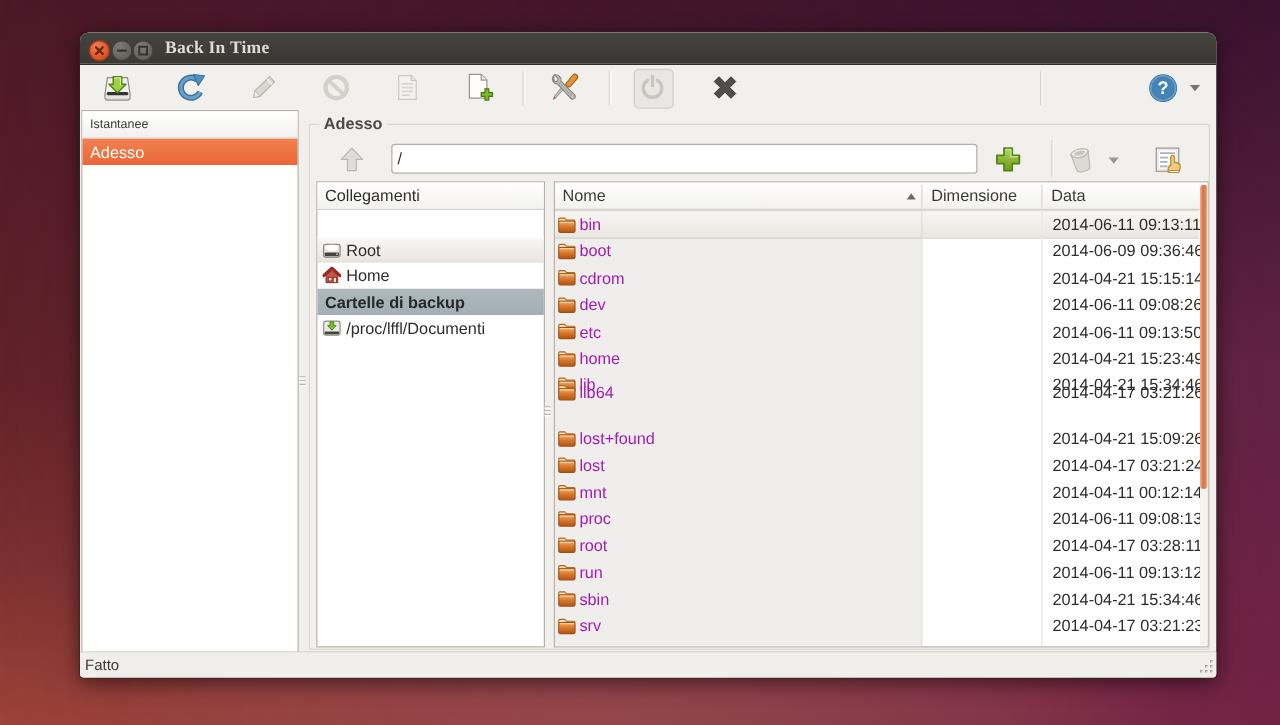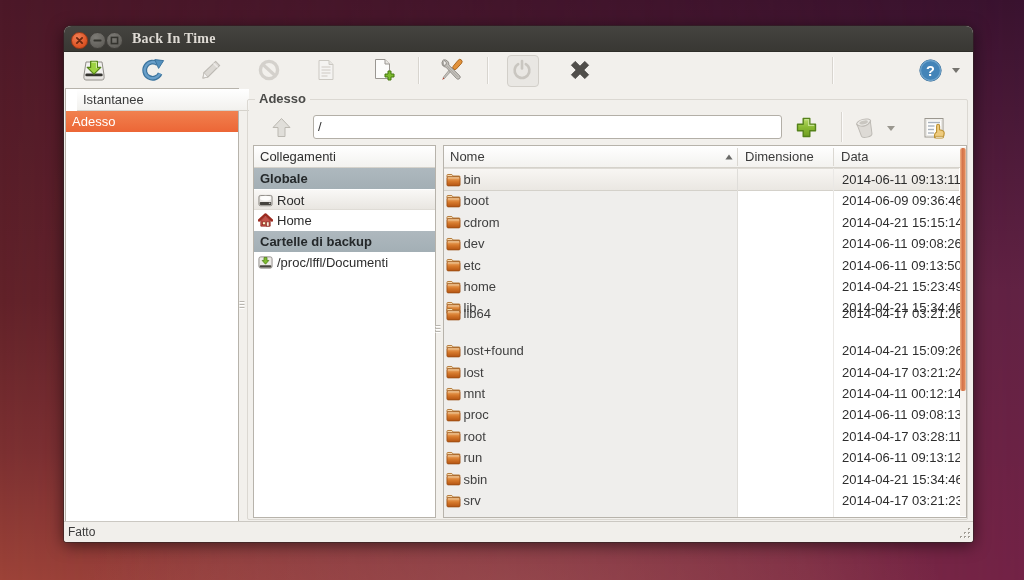--- a/index.html
+++ b/index.html
@@ -15,21 +15,21 @@
   #btn-close{left:7px;background:radial-gradient(circle at 38% 30%,#f08055,#e05a2c 55%,#cc4716);border:1px solid #9c3a18;}
   #btn-min{left:24.5px;background:radial-gradient(circle at 38% 30%,#7d7b76,#676560 60%,#56544f);border:1px solid #413f3b;}
   #btn-max{left:41.5px;background:radial-gradient(circle at 38% 30%,#7d7b76,#676560 60%,#56544f);border:1px solid #413f3b;}
   .tsym{position:absolute;left:0;top:0;width:15px;height:15px;}
   
   #toolbar{left:0;top:26px;width:909px;height:37px;}
   .sep{width:1px;background:#d8d5cf;box-shadow:1px 0 0 #fbfaf9;}
   
   .panel{background:#fff;border:1px solid #b7b3ab;}
   #snaplist{left:1px;top:62px;width:172px;height:433px;}
-  #snaphead{left:11px;top:0;width:166px;height:21px;line-height:22px;font-size:13px;color:#3c3c3c;padding-left:6px;
+  #snaphead{left:0;top:0;width:166px;height:21px;line-height:22px;font-size:10px;color:#3c3c3c;padding-left:6px;
     background:linear-gradient(#ffffff,#f2f1ee);border-bottom:1px solid #d5d2cb;}
   #adessorow{left:0;top:22px;width:166px;height:21px;line-height:22px;font-size:13px;color:#fff;padding-left:6px;
     background:linear-gradient(#f1814f,#ec6636);}
   
   #gbox{left:183px;top:73px;width:719px;height:419px;border:1px solid #dbd8d2;border-radius:2px;}
   #gblabel{left:191px;top:65px;font-size:13px;font-weight:bold;color:#4a4a48;background:#f2f0ec;padding:0 4px;height:16px;line-height:16px;}
   
   #pathbox{left:249px;top:89px;width:463px;height:22px;background:#fff;border:1px solid #b3afa7;border-radius:3px;
      font-size:13px;color:#2f2f2f;line-height:22px;padding-left:4px;}
   
@@ -41,21 +41,21 @@
   .ltext{position:absolute;left:23px;top:0;}
   
   #files{left:379px;top:119px;width:522px;height:371px;overflow:hidden;}
   #fhead{position:absolute;left:0;top:0;width:522px;height:21px;background:linear-gradient(#ffffff,#f3f2ef);border-bottom:1px solid #d5d2cb;
      font-size:13px;color:#3a3a3a;}
   .hsep{position:absolute;top:2px;width:1px;height:18px;background:#dbd8d2;}
   #fbody{position:absolute;left:0;top:22px;width:522px;height:349px;background:#fff;}
   #nomecol{position:absolute;left:0;top:0;width:293px;height:349px;background:#efeeec;}
   .frow{position:absolute;left:0;width:515px;height:21px;white-space:nowrap;}
   .fico{position:absolute;left:1.5px;top:3.5px;width:15px;height:14px;}
-  .fname{position:absolute;left:19.5px;top:0;height:21px;line-height:22px;font-size:13px;color:#404040;}
+  .fname{position:absolute;left:19.5px;top:0;height:21px;line-height:22px;font-size:13px;color:#a21caf;}
   .fdate{position:absolute;left:398px;top:0;height:21px;line-height:22px;font-size:13px;color:#2d2d2d;white-space:nowrap;}
   #binhl{position:absolute;left:0;top:0;width:515px;height:21px;background:linear-gradient(#f8f6f3,#eae7e2);
      border-top:1px solid #dedbd5;border-bottom:1px solid #d4d1ca;margin-top:-1px;}
   #vscroll{position:absolute;right:-1px;top:1px;width:7px;height:369px;background:#f6f3ef;}
   #vthumb{position:absolute;left:0px;top:1px;width:5.5px;height:243px;border-radius:2.5px;
      background:linear-gradient(90deg,#f2b489,#d4744a 40%,#df8556 75%,#f0c3a3);}
   
   #status{left:0;top:495px;width:909px;height:20px;border-top:1px solid #cbc8c2;background:#f1efeb;
     font-size:12px;color:#3a3a3a;line-height:20px;padding-left:4px;border-radius:0 0 3px 3px;width:905px;}
 </style>
@@ -226,21 +226,20 @@
     <div class="abs" id="adessorow">Adesso</div>
   </div>
 
   <div class="abs" id="gbox"></div>
   <div class="abs" id="gblabel">Adesso</div>
 
   <div class="abs" id="pathbox">/</div>
 
   <div class="abs panel" id="links">
     <div class="lhead">Collegamenti</div>
-    <div class="lrow lcat" style="top:22px;">Globale</div>
     <div class="lrow" style="top:43px;background:linear-gradient(#f9f8f6,#e9e6e1);border-top:1px solid #fff;border-bottom:1px solid #dfdcd6;height:19px;">
       <svg class="licon" viewBox="0 0 16 16">
           <rect x="1" y="2.6" width="14" height="11" rx="1.6" fill="#e9e7e4" stroke="#7c7973" stroke-width="0.9"></rect>
           <ellipse cx="8" cy="5.6" rx="5.6" ry="2.6" fill="#fdfdfc"></ellipse>
           <rect x="1.9" y="9.6" width="12.2" height="3.1" rx="0.8" fill="#45433e"></rect>
           <rect x="11.6" y="10.4" width="1.6" height="1.2" fill="#c8c6c2"></rect>
         </svg>
       <span class="ltext">Root</span>
       </div>
     <div class="lrow" style="top:64px;">

